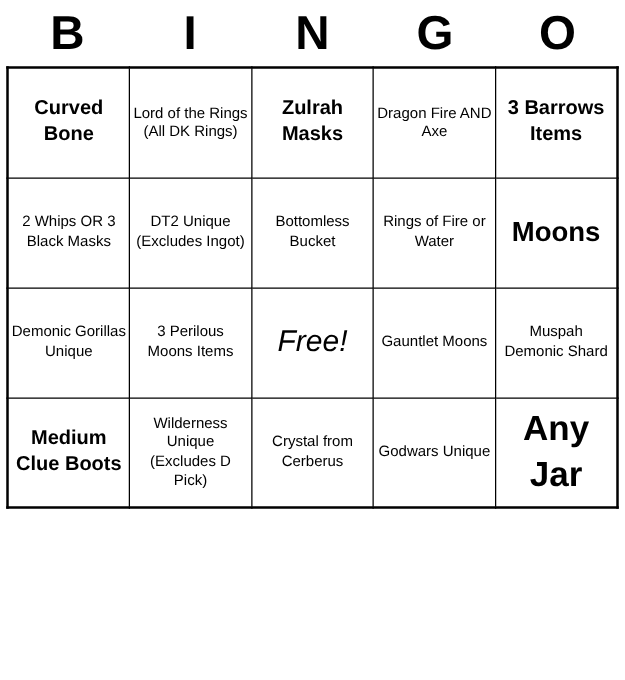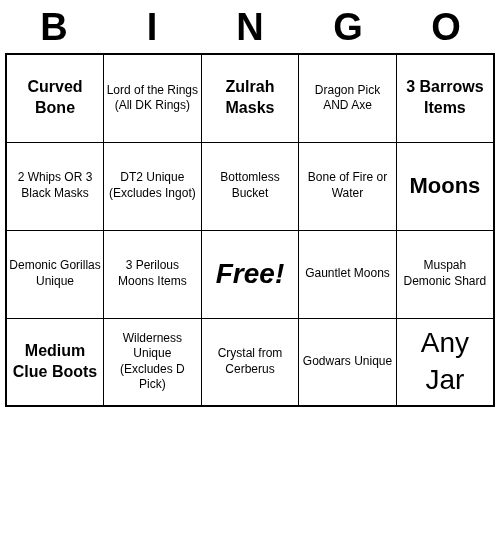--- a/index.html
+++ b/index.html
@@ -42,55 +42,55 @@
     }
     .bingo-grid td.large-text {
       font-size: 16px;
       font-weight: bold;
     }
     .bingo-grid td.xl-text {
       font-size: 22px;
       font-weight: bold;
     }
     .bingo-grid td.free-cell {
-      font-size: 28px;
-      font-weight: bold;
+      font-size: 24px;
+      font-weight: normal;
       font-style: italic;
     }
     .bingo-grid td.xxl-text {
       font-size: 28px;
-      font-weight: normal;
+      font-weight: bold;
       margin-top: 30px;
     }
   </style>
 </head>
 <body>
 
 <div class="bingo-title">
   <span>B</span>
   <span>I</span>
   <span>N</span>
   <span>G</span>
   <span>O</span>
 </div>
 
 <table class="bingo-grid">
   <tbody id="grid-body">
       <tr>
         <td class="large-text">Curved Bone</td>
         <td>Lord of the Rings (All DK Rings)</td>
         <td class="large-text">Zulrah Masks</td>
-        <td>Dragon Pick AND Axe</td>
+        <td>Dragon Fire AND Axe</td>
         <td class="large-text">3 Barrows Items</td>
       </tr>
       <tr>
         <td>2 Whips OR 3 Black Masks</td>
         <td>DT2 Unique (Excludes Ingot)</td>
         <td>Bottomless Bucket</td>
-        <td>Bone of Fire or Water</td>
+        <td>Rings of Fire or Water</td>
         <td class="xl-text">Moons</td>
       </tr>
       <tr>
         <td>Demonic Gorillas Unique</td>
         <td>3 Perilous Moons Items</td>
         <td class="free-cell">Free!</td>
         <td>Gauntlet Moons</td>
         <td>Muspah Demonic Shard</td>
       </tr>
       <tr>

